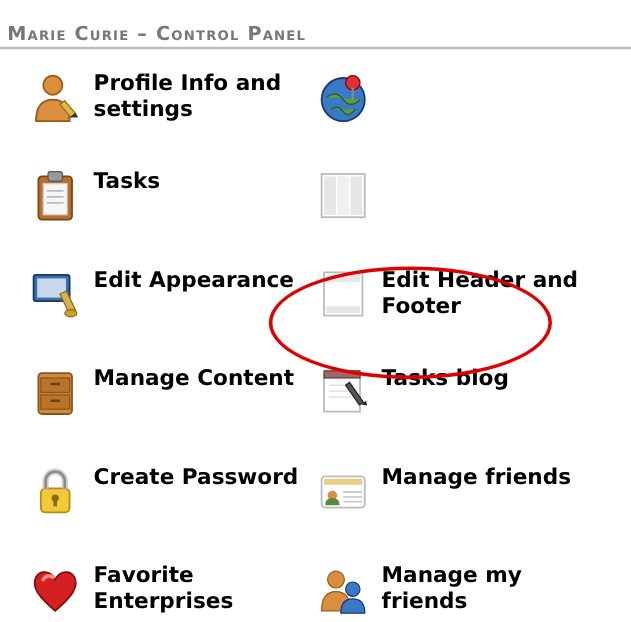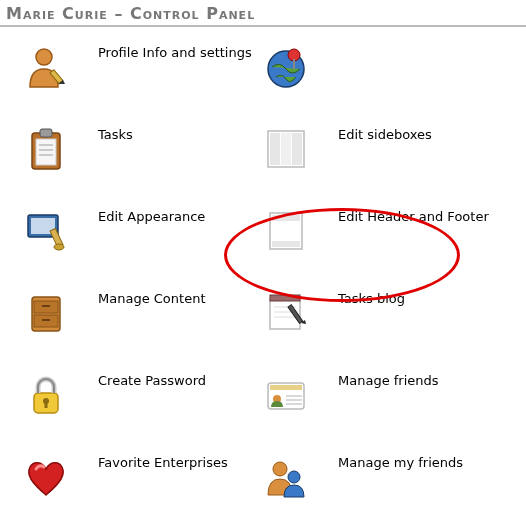--- a/index.html
+++ b/index.html
@@ -4,47 +4,46 @@
 <style>
   html,body{margin:0;padding:0;font-family:"DejaVu Sans",Verdana,sans-serif;background:#fff;color:#000}
   body{width:526px;height:518px;overflow:hidden}
   .header{
     font-variant:small-caps;
     font-weight:bold;
     font-size:16px;
     letter-spacing:1px;
     color:#777;
     border-bottom:2px solid #bbb;
-    padding:4px 2px 2px 6px;
+    padding:18px 2px 2px 6px;
   }
   .grid{
     position:relative;
     margin-top:6px;
   }
   .row{
     display:flex;
   }
   .cell{
     display:flex;
     align-items:flex-start;
     width:252px;
     padding:10px 0 10px 22px;
     box-sizing:border-box;
     cursor:pointer;
     height:82px;
   }
   .cell.col2{width:260px;padding-left:10px}
   .iconwrap{width:48px;height:48px;flex:0 0 48px;display:flex;align-items:center;justify-content:center}
   .label{
-    font-weight:normal;
-    font-size:13px;
+    font-weight:bold;
+    font-size:18px;
     line-height:1.2;
     padding-left:8px;
     padding-top:2px;
-    margin-left:20px;
   }
   svg{display:block}
   .highlight-ellipse{
     position:absolute;
     left:224px;
     top:175px;
     width:230px;
     height:88px;
     border:3px solid #e00000;
     border-radius:50%/50%;
@@ -99,21 +98,20 @@
     </div>
     <div class="cell col2">
       <span class="iconwrap">
         <svg width="48" height="48" viewBox="0 0 48 48">
           <rect x="6" y="6" width="36" height="36" fill="#fff" stroke="#bbb" stroke-width="1.5"></rect>
           <rect x="8" y="8" width="10" height="32" fill="#e6e6e6"></rect>
           <rect x="19" y="8" width="10" height="32" fill="#f0f0f0"></rect>
           <rect x="30" y="8" width="10" height="32" fill="#e6e6e6"></rect>
         </svg>
       </span>
-      <span class="label">Edit sideboxes</span>
     </div>
   </div>
 
   <div class="row">
     <div class="cell">
       <span class="iconwrap">
         <svg width="48" height="48" viewBox="0 0 48 48">
           <rect x="6" y="8" width="30" height="22" rx="2" fill="#3a6ea8" stroke="#1a3a66" stroke-width="1.5"></rect>
           <rect x="9" y="11" width="24" height="16" fill="#c8d8ec"></rect>
           <rect x="28" y="24" width="6" height="18" transform="rotate(-25 28 24)" fill="#d8b050" stroke="#8a6a10"></rect>

